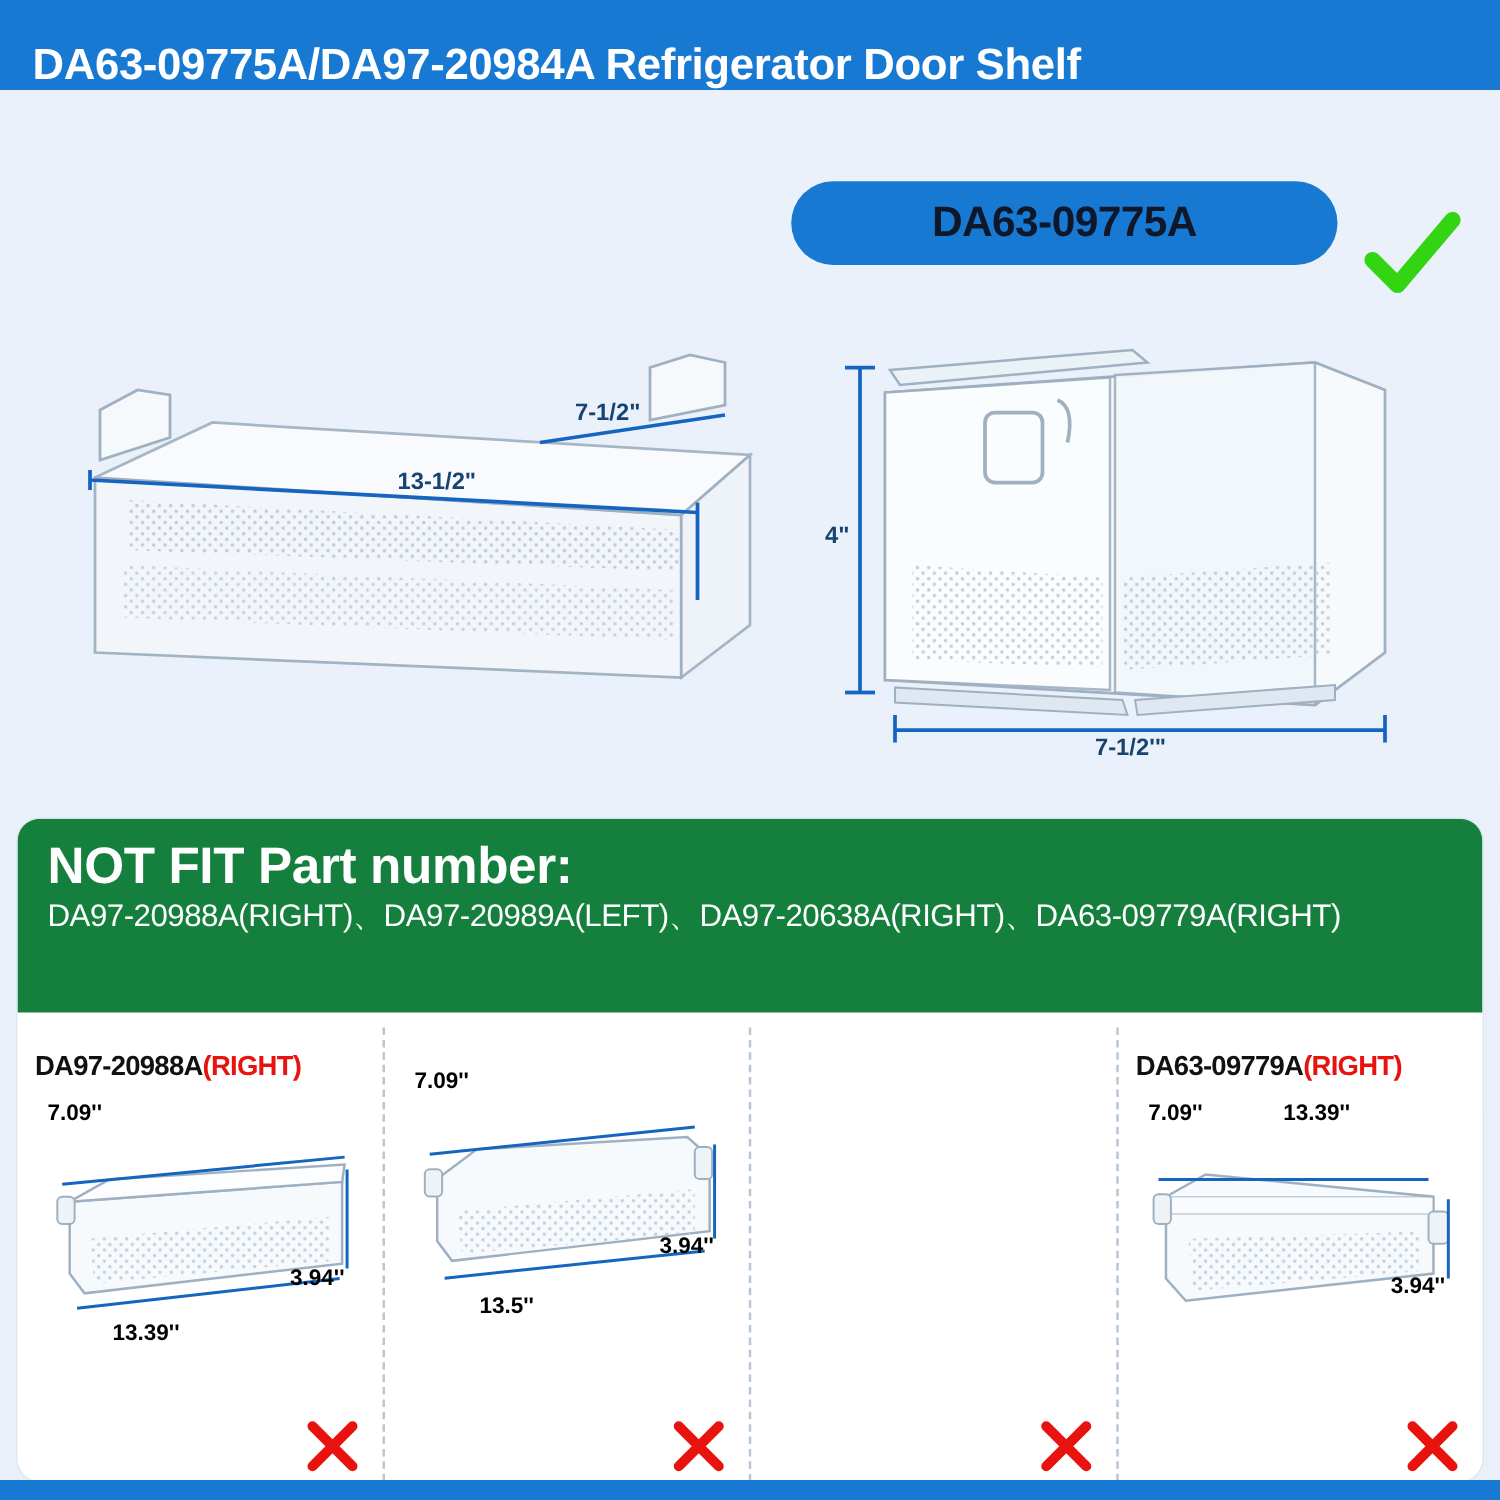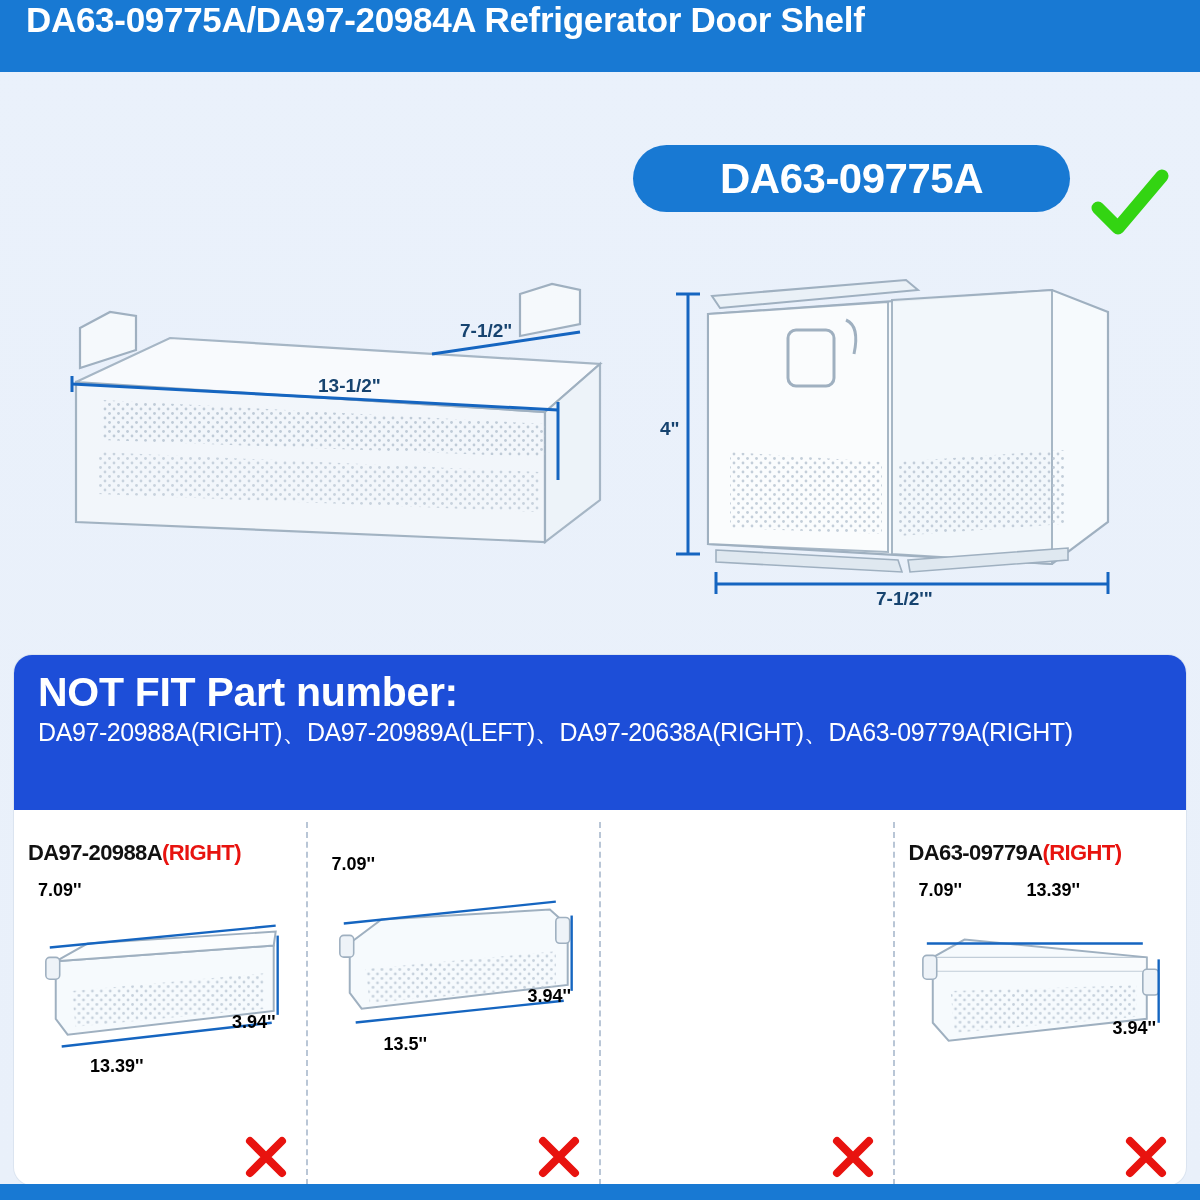--- a/index.html
+++ b/index.html
@@ -21,21 +21,21 @@
   }
 
   
   .header {
     position: absolute;
     left: 0; top: 0;
     width: 1200px;
     height: 72px;
     background: #1879d3;
     display: flex;
-    align-items: flex-start;
+    align-items: flex-end;
     padding-left: 26px;
     box-sizing: border-box;
   }
   .header-title {
     color: #ffffff;
     font-size: 35px;
     font-weight: bold;
     letter-spacing: -0.3px;
     white-space: nowrap;
   }
@@ -48,22 +48,22 @@
     width: 437px;
     height: 67px;
     background: #1879d3;
     border-radius: 34px;
     display: flex;
     align-items: center;
     justify-content: center;
     box-sizing: border-box;
   }
   .badge-text {
-    color: #ffffff;
-    font-size: 42px;
+    color: #0f172a;
+    font-size: 34px;
     font-weight: bold;
     letter-spacing: -0.5px;
   }
   .checkmark {
     position: absolute;
     left: 1090px;
     top: 166px;
     width: 80px;
     height: 80px;
   }
@@ -99,21 +99,21 @@
     left: 14px;
     top: 655px;
     width: 1172px;
     height: 530px;
     background: #ffffff;
     border-radius: 18px;
     overflow: hidden;
     box-shadow: 0 0 0 1px #dbe4f0;
   }
   .notfit-head {
-    background: #1d4ed8;
+    background: #15803d;
     height: 155px;
     padding: 14px 24px 0 24px;
     box-sizing: border-box;
   }
   .notfit-title {
     color: #ffffff;
     font-size: 41px;
     font-weight: bold;
     letter-spacing: -0.3px;
   }

